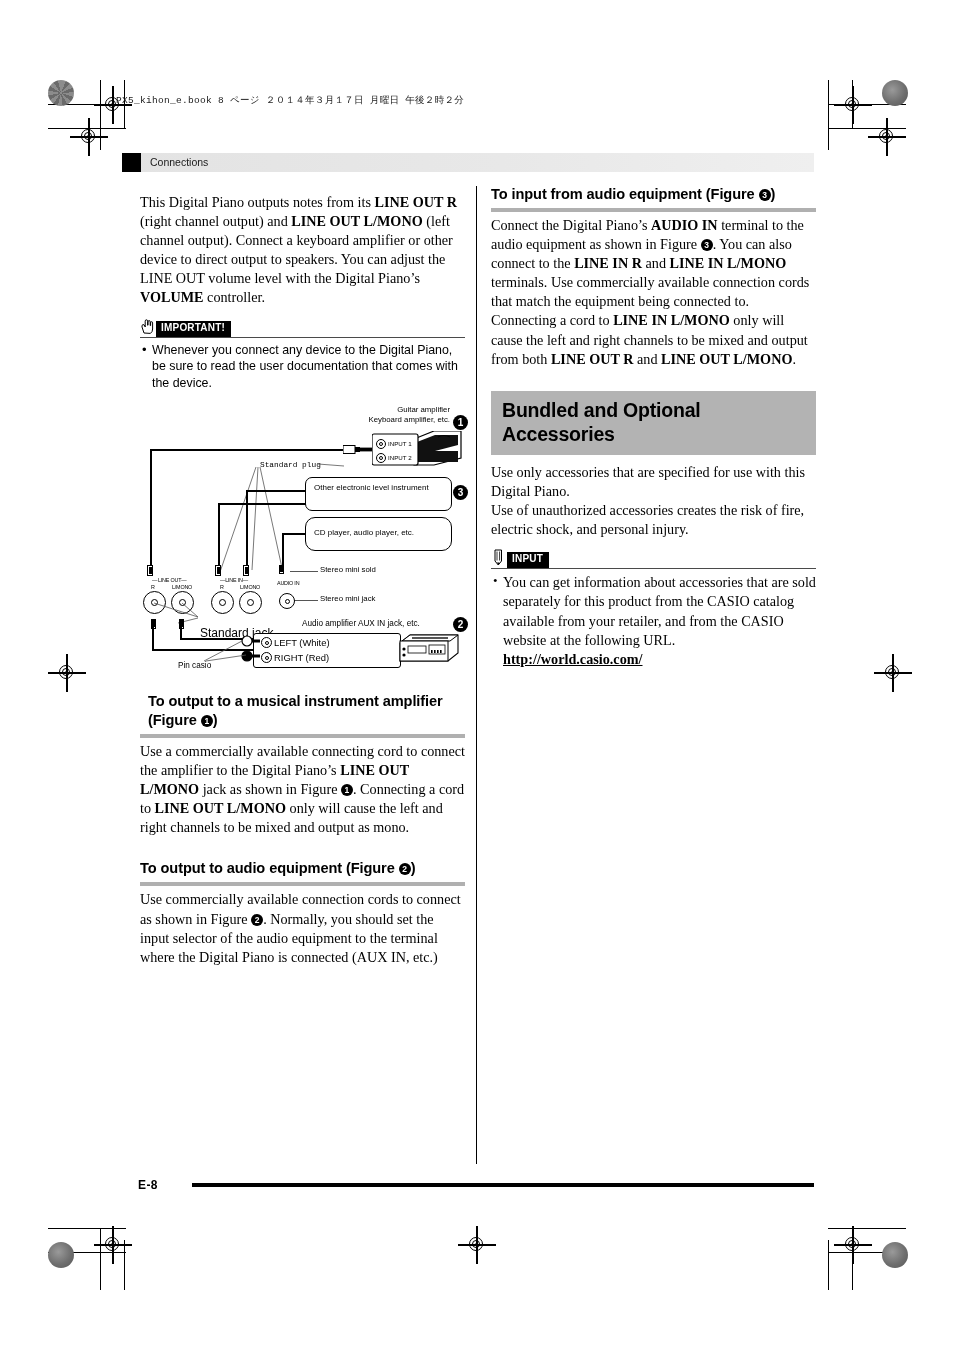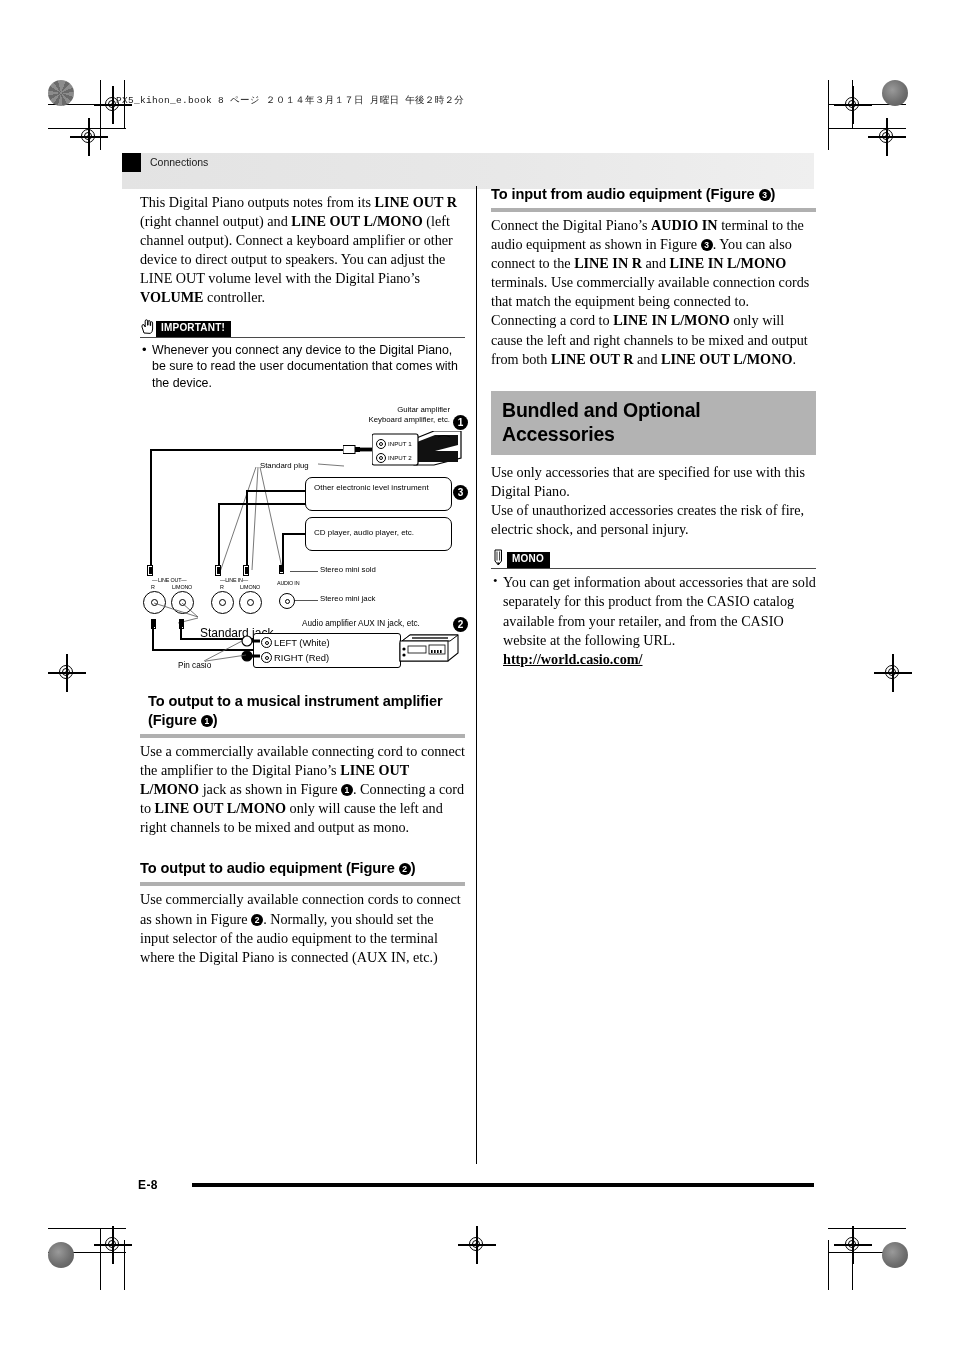--- a/index.html
+++ b/index.html
@@ -28,21 +28,21 @@
 
   
   .bookinfo{
     position:absolute;left:116px;top:94px;
     font-family:"Liberation Mono", monospace;
     font-size:9.5px;letter-spacing:0.3px;color:#1a1a1a;white-space:nowrap;
   }
 
   
   .runhead{
-    position:absolute;left:122px;top:153px;width:692px;height:36px;
+    position:absolute;left:122px;top:153px;width:692px;height:19px;
     background:linear-gradient(to right,#e3e3e3 0%,#e8e8e8 55%,#efefef 100%);
   }
   .runhead .blk{position:absolute;left:0;top:0;width:19px;height:19px;background:#000;}
   .runhead .txt{position:absolute;left:28px;top:3px;font-size:10.5px;color:#1a1a1a;}
 
   
   .col{position:absolute;top:185px;}
   .col-l{left:140px;width:325px;}
   .col-r{left:491px;width:325px;}
   .coldiv{position:absolute;left:476px;top:186px;width:1px;height:978px;background:#000;}
@@ -277,34 +277,34 @@
       <div class="smallcap" style="left:248px;top:49px;font-size:6.2px;">INPUT 2</div>
 
       <div class="wire h" style="left:10px;top:44px;width:200px;"></div>
       <div class="wire v" style="left:10px;top:44px;height:125px;"></div>
       <svg class="dg" style="left:203px;top:38px;" width="32" height="13">
         <rect x="0" y="2.5" width="12" height="8" fill="#fff" stroke="#000" stroke-width="1"></rect>
         <rect x="12" y="4" width="5" height="5" fill="#000"></rect>
         <rect x="17" y="4.6" width="12" height="3.8" fill="#000"></rect>
       </svg>
 
-      <div class="dg-label" style="left:120px;top:56px;">Standard plug</div>
+      <div class="dg-label" style="left:120px;top:56px;font-family:Liberation Mono, monospace;">Standard plug</div>
       <svg class="dg" style="left:60px;top:45px;" width="160" height="130">
         <line x1="144" y1="16" x2="118" y2="14" stroke="#555" stroke-width="0.8"></line>
         <line x1="56" y1="17" x2="20" y2="122" stroke="#555" stroke-width="0.8"></line>
         <line x1="58" y1="17" x2="52" y2="120" stroke="#555" stroke-width="0.8"></line>
         <line x1="60" y1="17" x2="82" y2="118" stroke="#555" stroke-width="0.8"></line>
       </svg>
 
       <div class="dg-box" style="left:165px;top:72px;width:145px;height:32px;">
         <span class="bt" style="width:132px;">Other electronic level instrument</span>
       </div>
       <div class="badge big" style="position:absolute;left:313px;top:80px;">3</div>
 
-      <div class="dg-box" style="left:165px;top:112px;width:145px;height:32px;">
+      <div class="dg-box" style="left:165px;top:112px;width:145px;height:32px;border-radius:10px;">
         <span class="bt" style="top:10px;width:132px;">CD player, audio player, etc.</span>
       </div>
 
       <div class="wire h" style="left:106px;top:85px;width:60px;"></div>
       <div class="wire v" style="left:106px;top:85px;height:84px;"></div>
       <div class="wire h" style="left:78px;top:98px;width:88px;"></div>
       <div class="wire v" style="left:78px;top:98px;height:71px;"></div>
       <div class="wire h" style="left:142px;top:128px;width:24px;"></div>
       <div class="wire v" style="left:142px;top:128px;height:41px;"></div>
 
@@ -447,21 +447,21 @@
     <div>
       <div class="noticehead">
         <span class="ico">
           <svg viewBox="0 0 15 17" width="15" height="17">
             <path d="M4 1 L10.5 1 L10.5 12 L7.25 16 L4 12 Z" fill="#fff" stroke="#000" stroke-width="1"></path>
             <line x1="6" y1="2.5" x2="6" y2="11.5" stroke="#000" stroke-width="0.8"></line>
             <line x1="8.6" y1="2.5" x2="8.6" y2="11.5" stroke="#000" stroke-width="0.8"></line>
             <path d="M7.25 16 L6 13.6 L8.5 13.6 Z" fill="#000"></path>
           </svg>
         </span>
-        <span class="tag">MONO</span>
+        <span class="tag">INPUT</span>
         <span class="rule"></span>
       </div>
       <ul class="notelist serif">
           <li>You can get information about accessories that are sold separately for this product from the CASIO catalog available from your retailer, and from the CASIO website at the following URL.<br><span class="urllink">http://world.casio.com/</span></li>
         </ul>
     </div>
   </div>
 
   <div class="pagenum">E-8</div>
   <div class="footrule"></div>

